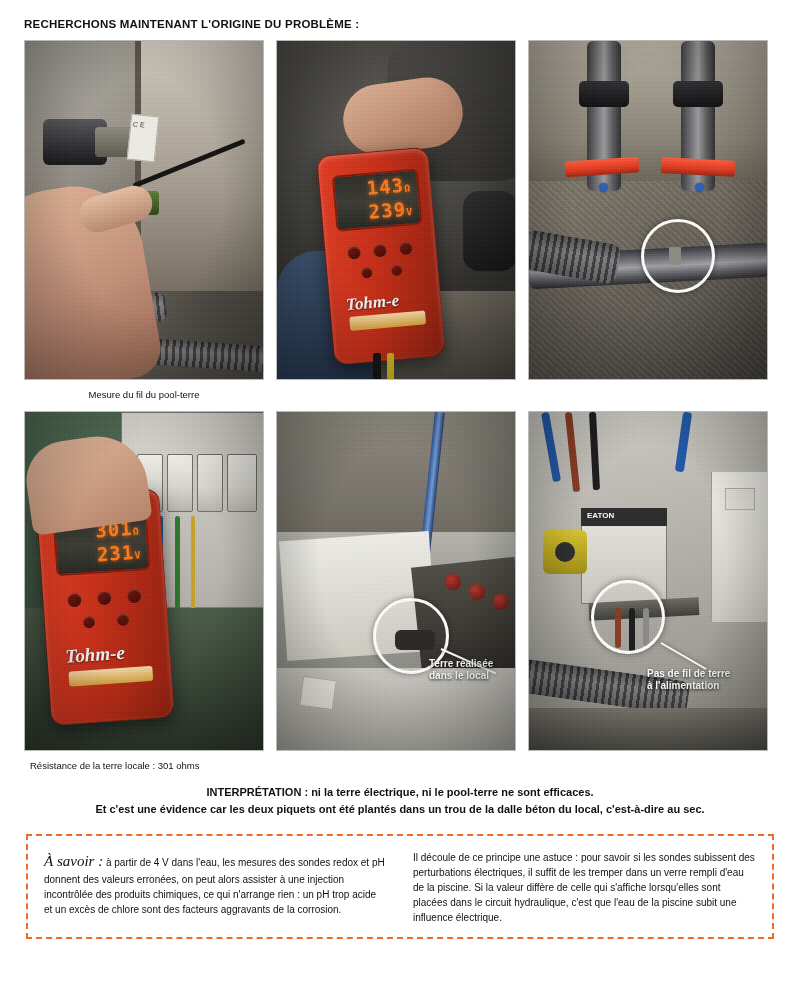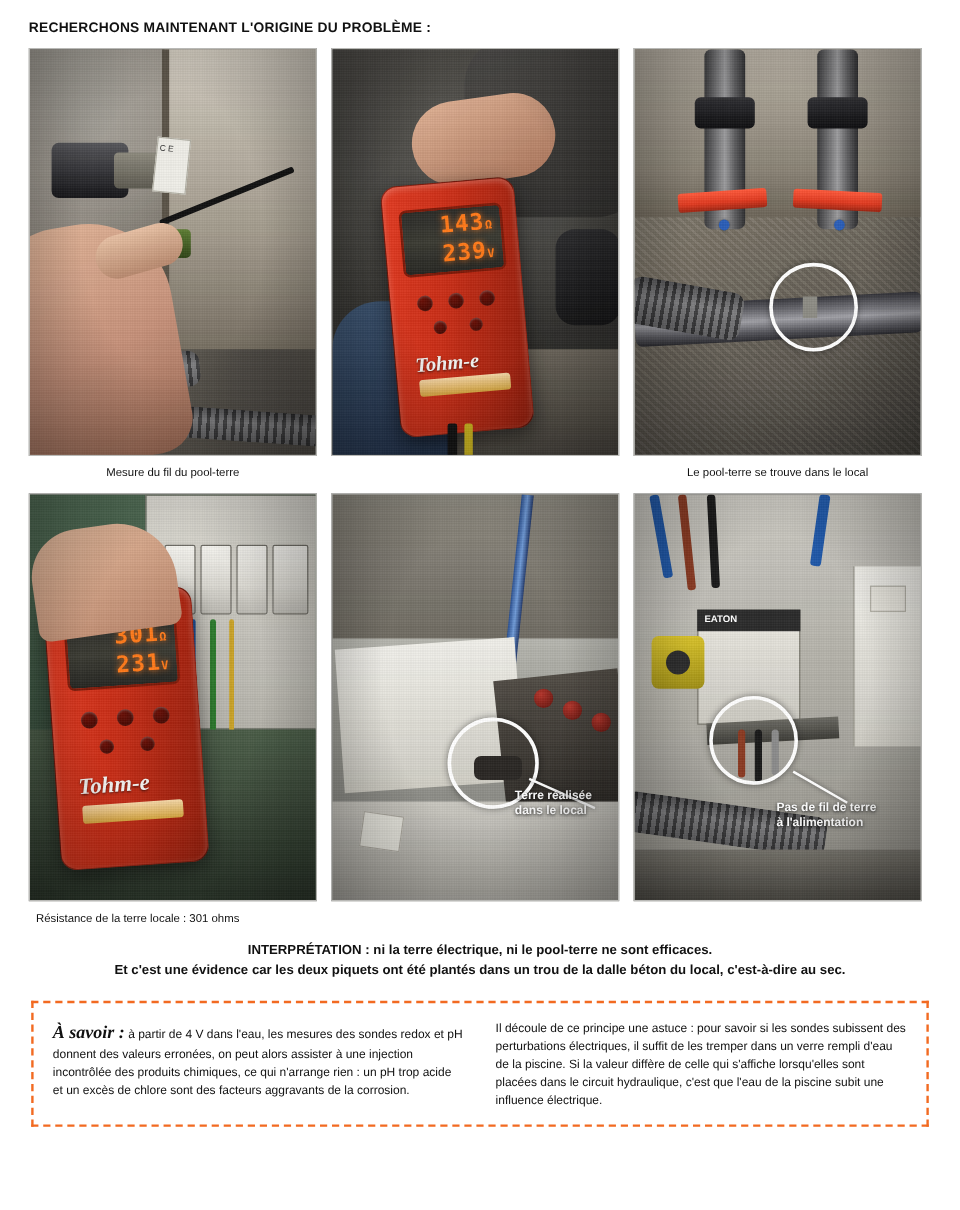--- a/index.html
+++ b/index.html
@@ -222,21 +222,21 @@
     border: 2px dashed #f26a21;
     padding: 14px 16px 12px 16px;
     display: flex;
     gap: 26px;
   }
   .note-col { flex: 1; font-size: 10px; line-height: 1.5; color: #111; }
   .note-lead {
     font-family: "Liberation Serif", serif;
     font-size: 15px;
     font-style: italic;
-    font-weight: bold;
+    font-weight: normal;
   }
 </style>
 </head>
 <body>
 
 <div class="page">
 
   <div class="doc-title">RECHERCHONS MAINTENANT L'ORIGINE DU PROBLÈME :</div>
 
   <div class="grid">
@@ -326,21 +326,20 @@
 
         <div class="pipe-h" style="left:0;top:208px;width:240px;height:34px;transform:rotate(-3deg);"></div>
         <div class="pipe-corr" style="left:-6px;top:196px;width:96px;height:40px;transform:rotate(10deg);"></div>
 
         <div style="position:absolute;left:140px;top:206px;width:12px;height:18px;background:#8d8c84;"></div>
 
         <div class="hl-circle" style="left:112px;top:178px;width:74px;height:74px;"></div>
         <div class="noise"></div>
         <div class="vignette"></div>
       </div>
-      <div class="caption">Le pool-terre se trouve dans le local</div>
     </div>
   </div>
 
   <div class="grid row2">
 
     <div class="cell">
       <div class="photo">
         <div style="position:absolute;inset:0;background:linear-gradient(170deg,#4f6a53 0%, #3d5642 40%, #2c3b30 100%);"></div>
 
         <div style="position:absolute;left:96px;top:0;width:144px;height:196px;background:linear-gradient(180deg,#d9d7cf,#b4b2aa);border:1px solid #7c7a72;"></div>

